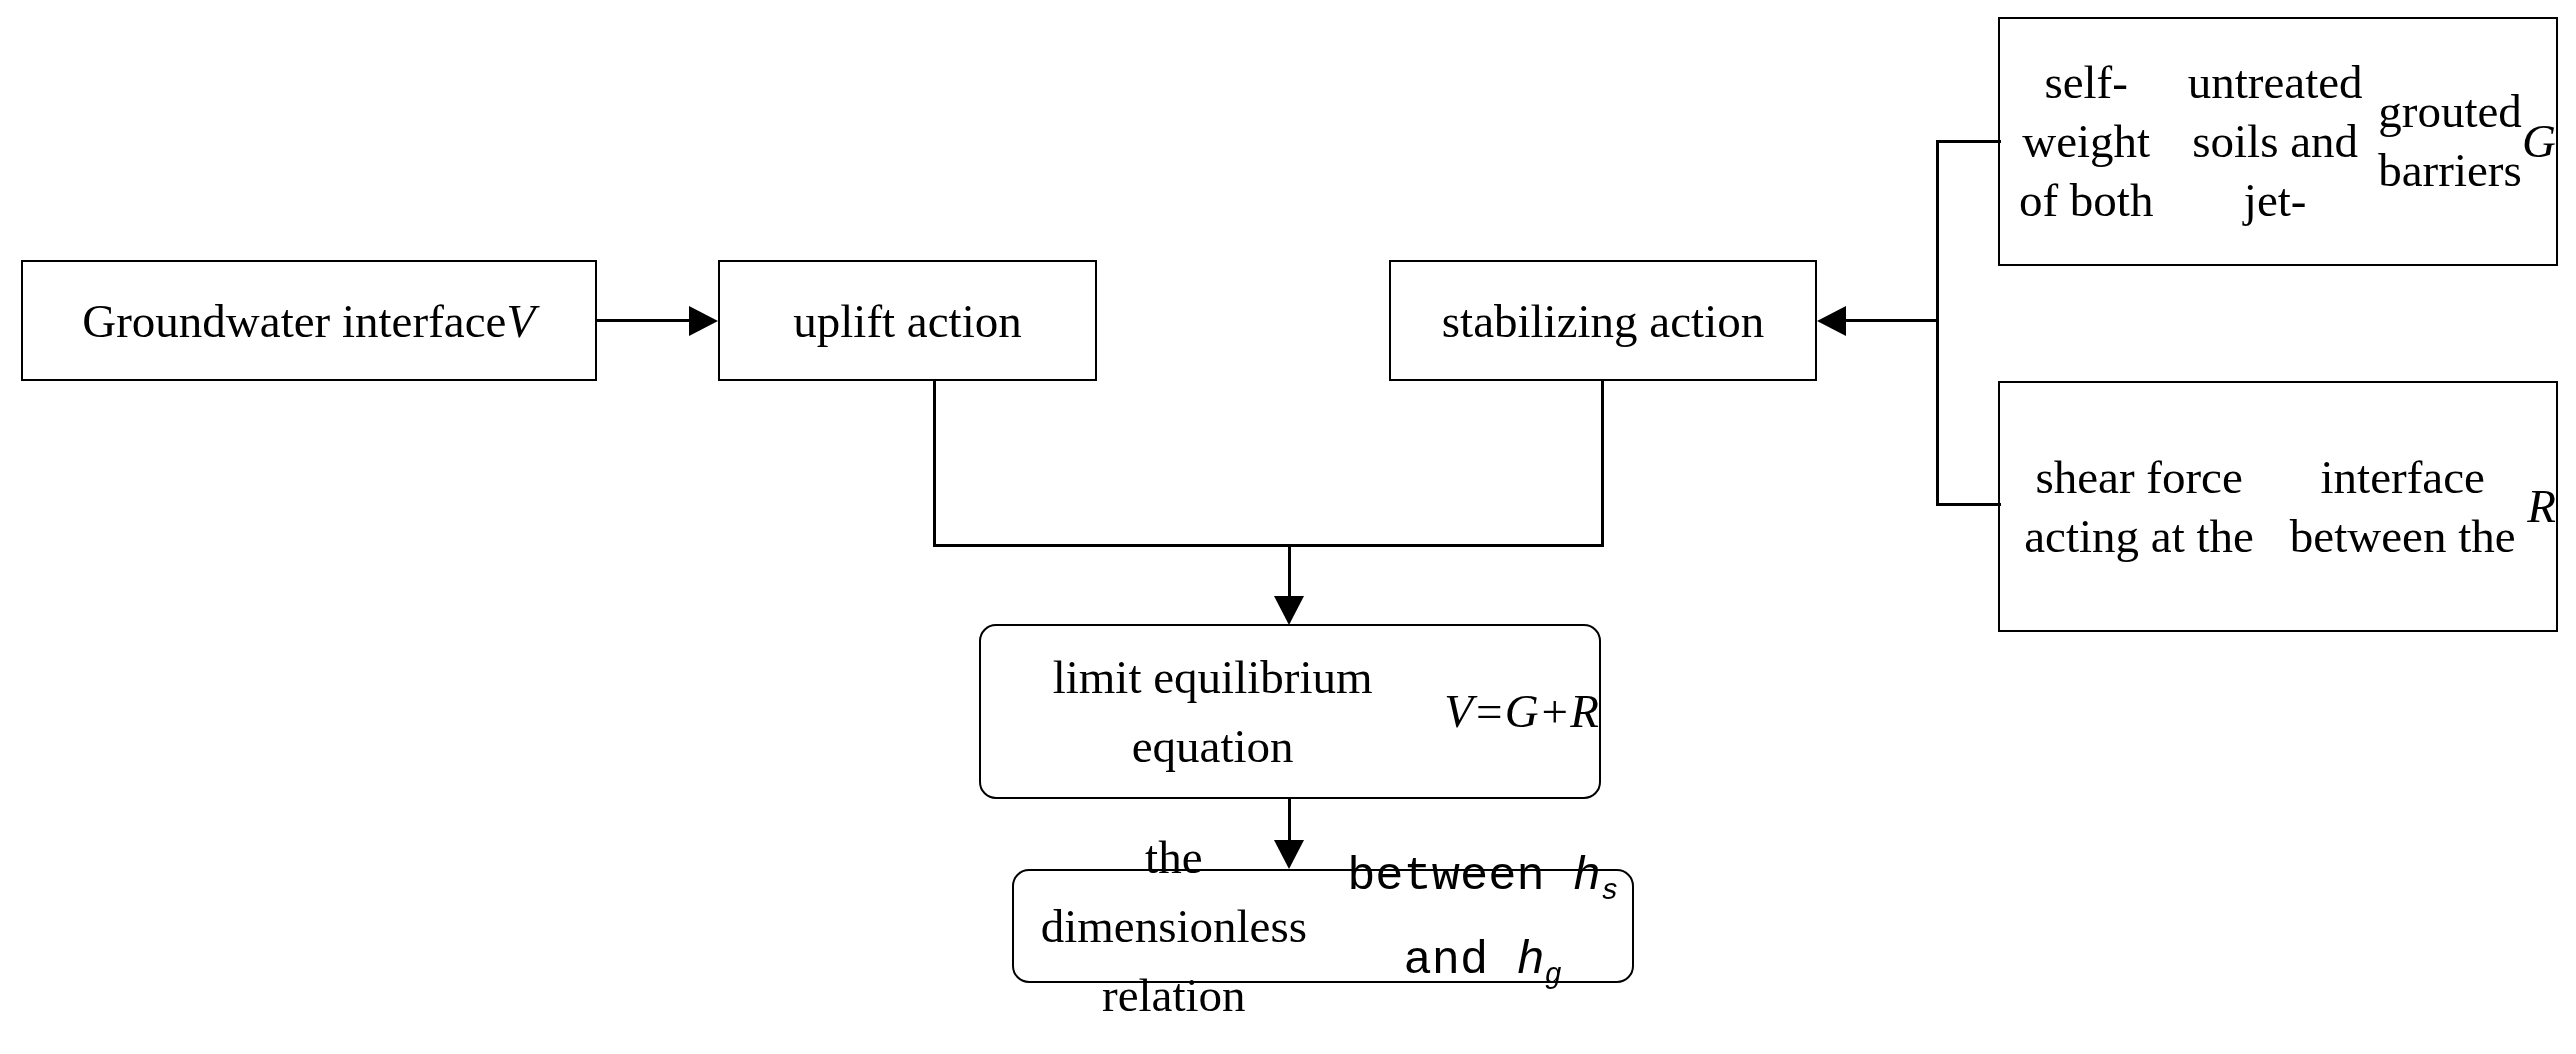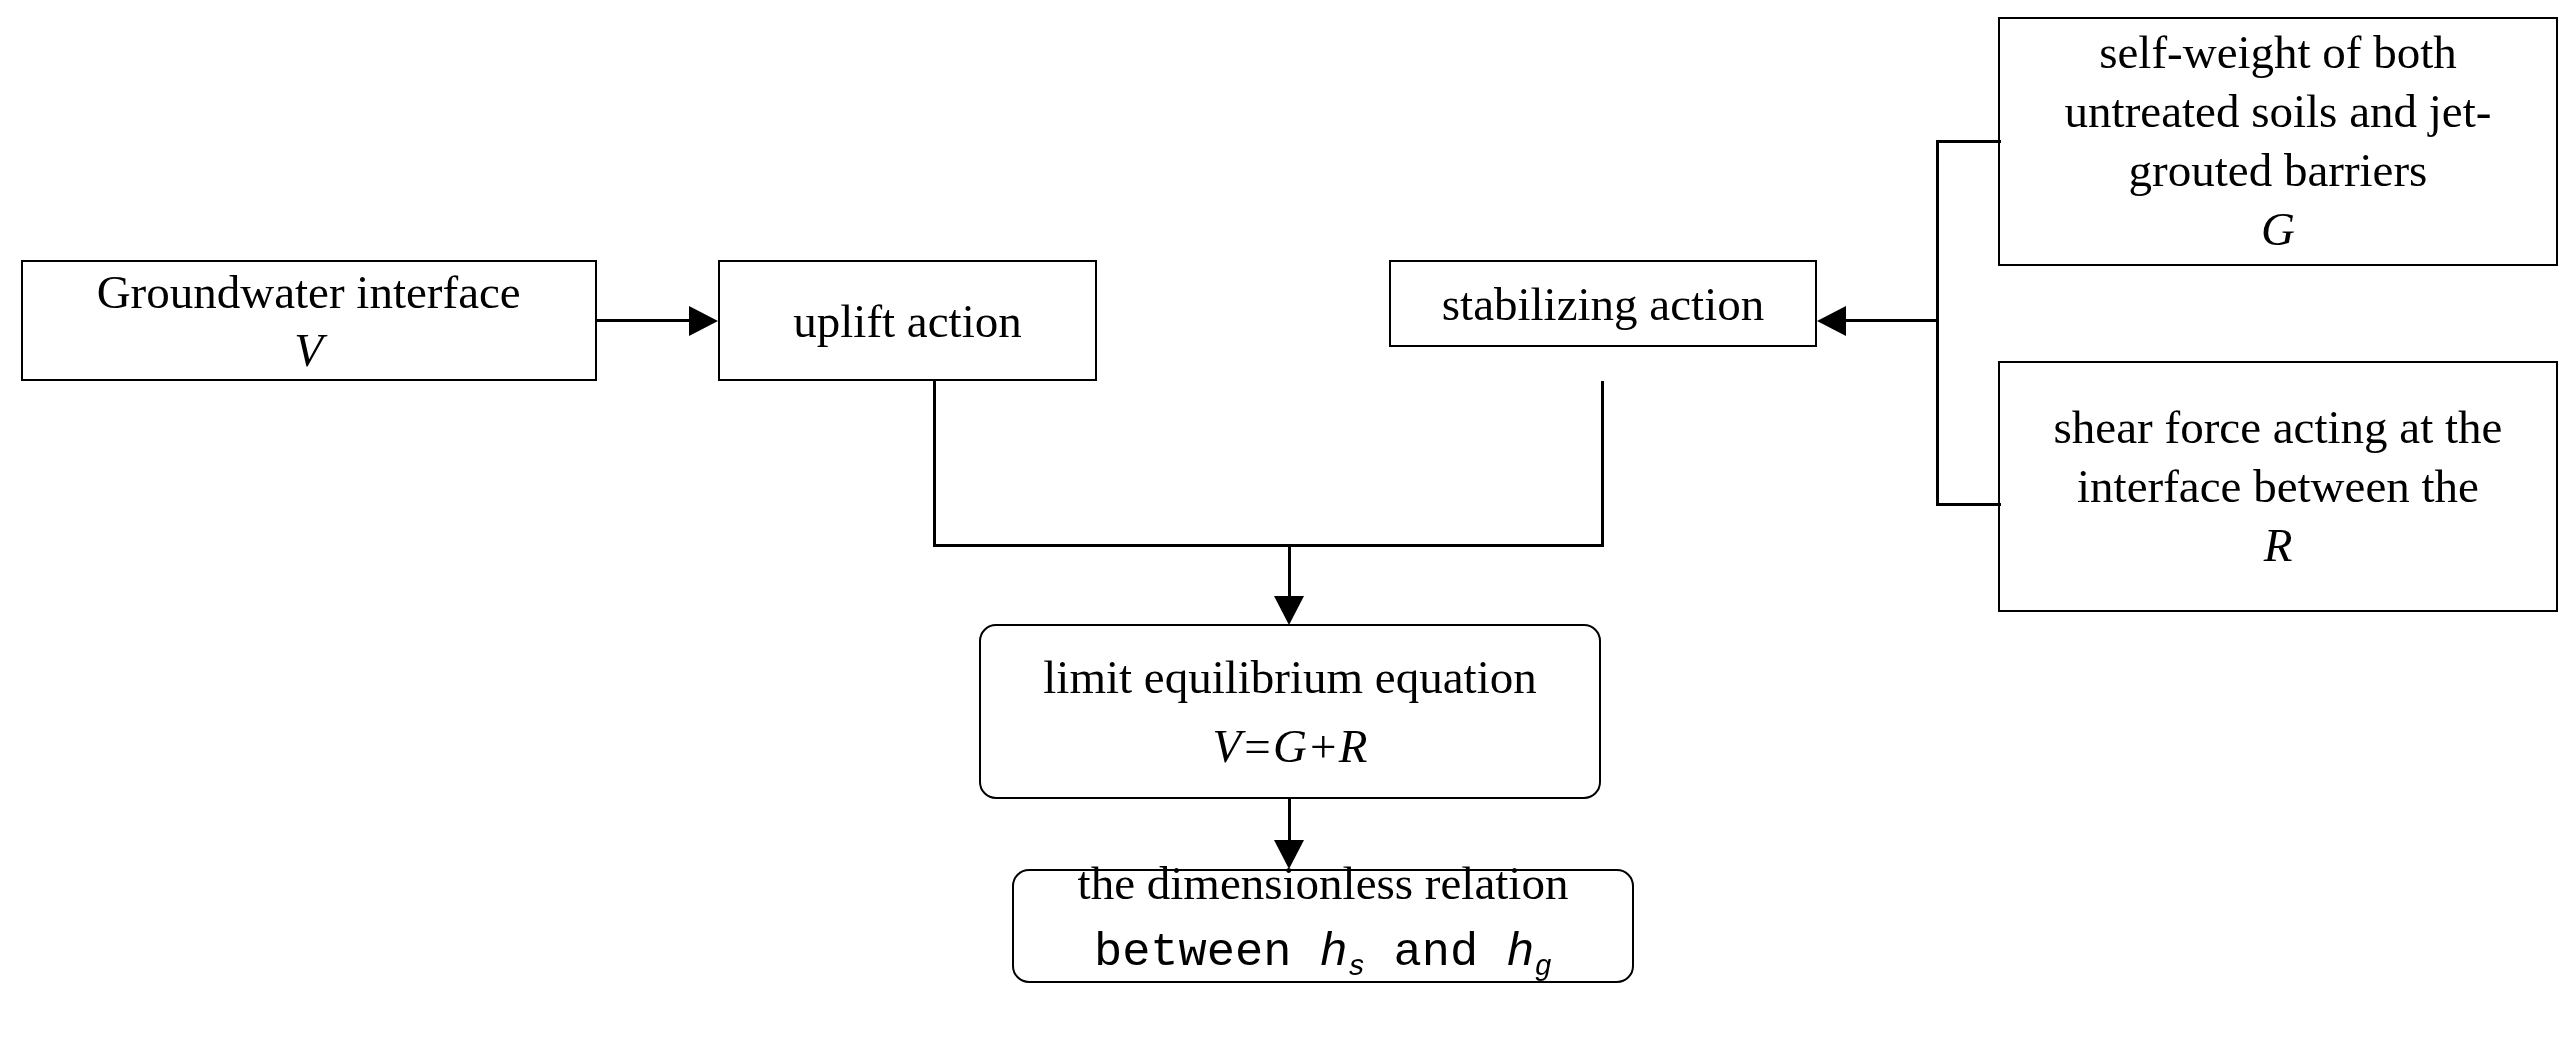--- a/index.html
+++ b/index.html
@@ -14,21 +14,21 @@
     background: #ffffff;
     font-family: "Liberation Serif", "DejaVu Serif", serif;
     color: #000000;
   }
   .box {
     position: absolute;
     box-sizing: border-box;
     border: 2.8px solid #000000;
     background: #ffffff;
     display: flex;
-    flex-direction: column;
+    flex-direction: row;
     justify-content: center;
     align-items: center;
     text-align: center;
     font-size: 47px;
     line-height: 59px;
     white-space: pre-wrap;
   }
   .box.row1 { line-height: 58px; }
   .box.center-col { line-height: 69px; border-radius: 17px; }
   .line2 { white-space: pre-wrap; font-family: Liberation Mono, monospace; }
@@ -55,23 +55,23 @@
   }
   .ah-down {
     border-left: 15px solid transparent;
     border-right: 15px solid transparent;
     border-top: 29px solid #000000;
   }
 
   
   #box-groundwater   { left: 20.7px;   top: 260px;  width: 576px; height: 121px; }
   #box-uplift        { left: 718px; top: 260px;  width: 379px; height: 121px; }
-  #box-stabilizing   { left: 1389px; top: 260px;  width: 428px; height: 87px; }
+  #box-stabilizing   { left: 1389px; top: 260px;  width: 428px; height: 121px; }
   #box-selfweight    { left: 1998px; top: 16.5px;   width: 560px; height: 249px; }
-  #box-shear         { left: 1998px; top: 361px;  width: 560px; height: 251px; }
+  #box-shear         { left: 1998px; top: 381px;  width: 560px; height: 251px; }
   #box-limit         { left: 979px; top: 624px;  width: 622px; height: 175px; }
   #box-dimensionless { left: 979px; top: 869px; width: 622px; height: 114px; margin-left: 33px; }
 
   
   #line-gw-uplift        { left: 596px;  top: 319px;  width: 96px;  height: 2.8px; }
   #ah-gw-uplift          { left: 689px; top: 306px; }
   #line-uplift-drop      { left: 933px; top: 381px;  width: 2.8px;    height: 165px; }
   #line-stab-drop        { left: 1601px; top: 381px;  width: 2.8px;    height: 165px; }
   #line-merge-h          { left: 933px; top: 544px;  width: 671px;  height: 2.8px; }
   #line-merge-drop       { left: 1288px; top: 544px;  width: 2.8px;    height: 54px; }

